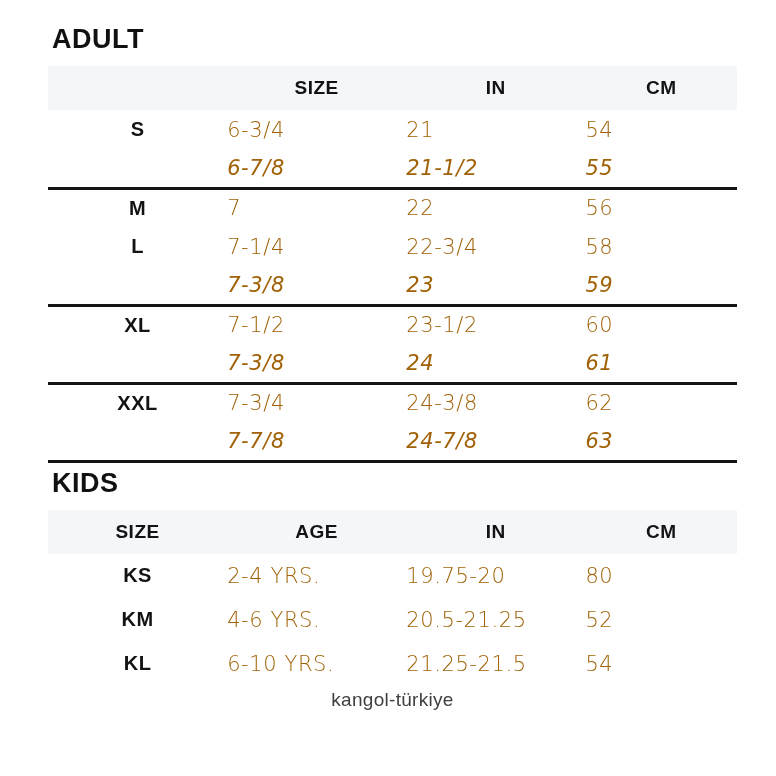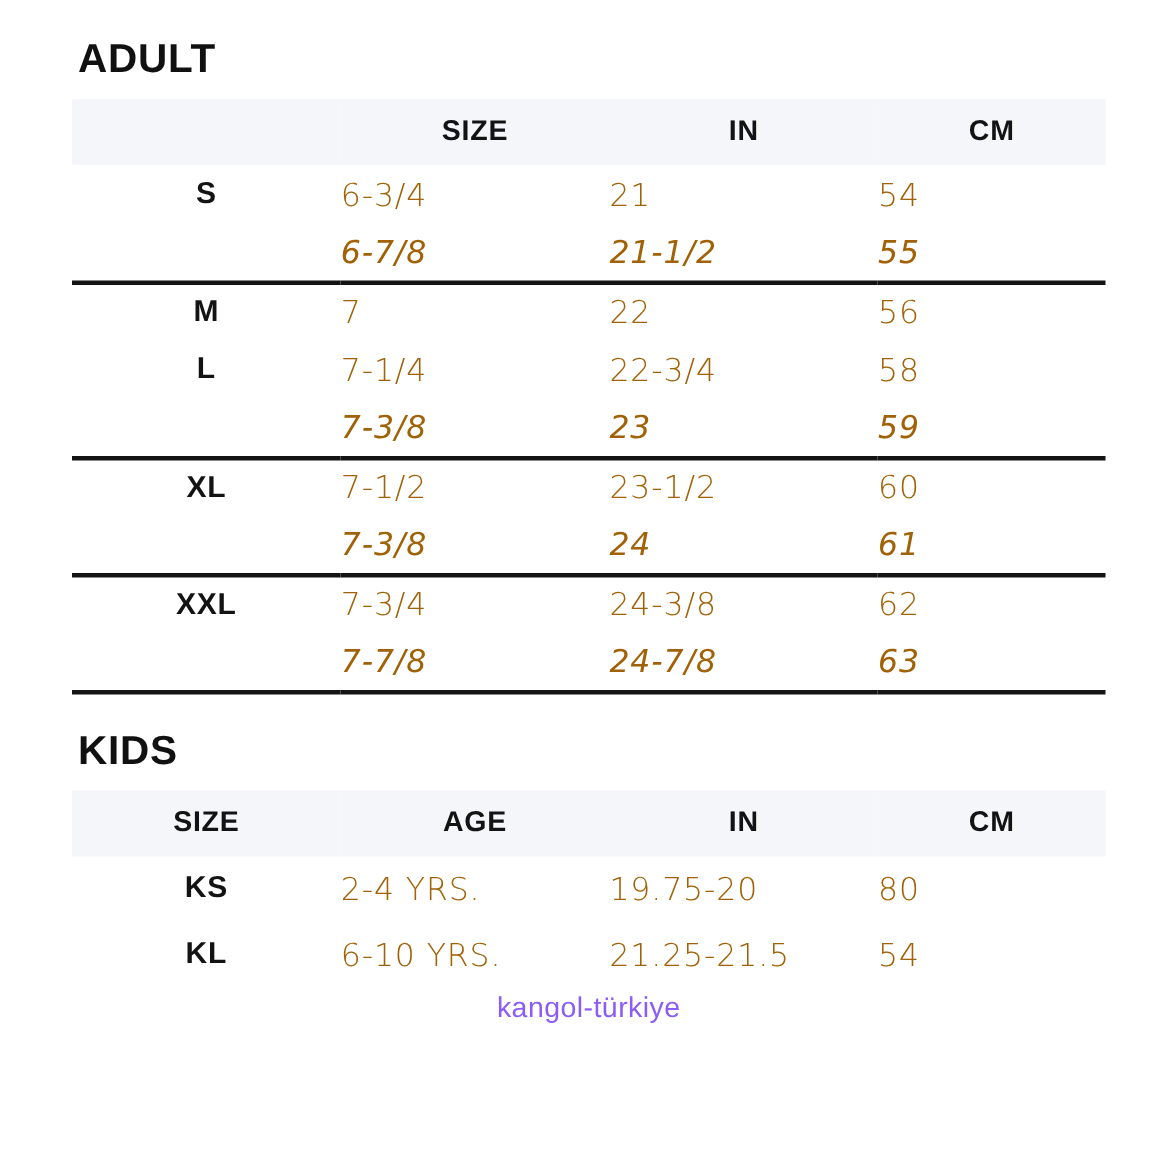--- a/index.html
+++ b/index.html
@@ -15,21 +15,21 @@
     padding: 24px 39px 0 48px;
   }
   .section-title {
     font-size: 27px;
     font-weight: 800;
     letter-spacing: 0.5px;
     color: #111111;
     line-height: 30px;
     margin: 0 0 12px 4px;
   }
-  .kids-title { margin-top: 22px; }
+  .kids-title { margin-top: 5px; }
   table.size-table {
     width: 100%;
     border-collapse: collapse;
     table-layout: fixed;
   }
   col.c1, col.c2, col.c3 { width: 26%; }
   col.c4 { width: 22%; }
   tr.header-row {
     background: #f4f6f9;
     height: 44px;
@@ -61,21 +61,21 @@
     vertical-align: middle;
   }
   tr.group-end th, tr.group-end td {
     border-bottom: 3px solid #141414;
     font-style: italic;
   }
   .watermark {
     margin-top: 3px;
     text-align: center;
     font-size: 19px;
-    color: #8b5cf6;
+    color: #404040;
     letter-spacing: 0.3px;
   }
 </style>
 </head>
 <body>
 
 <div class="page">
 
   <h1 class="section-title">ADULT</h1>
 
@@ -174,20 +174,26 @@
       </tr>
     </thead>
     <tbody>
       <tr class="data-row kids-row">
         <th class="size-label">KS</th>
         <td class="data-cell">2-4 YRS.</td>
         <td class="data-cell">19.75-20</td>
         <td class="data-cell">80</td>
       </tr>
       <tr class="data-row kids-row">
+        <th class="size-label">KM</th>
+        <td class="data-cell">4-6 YRS.</td>
+        <td class="data-cell">20.5-21.25</td>
+        <td class="data-cell">52</td>
+      </tr>
+      <tr class="data-row kids-row">
         <th class="size-label">KL</th>
         <td class="data-cell">6-10 YRS.</td>
         <td class="data-cell">21.25-21.5</td>
         <td class="data-cell">54</td>
       </tr>
     </tbody>
   </table>
 
   <div class="watermark">kangol-türkiye</div>
 

